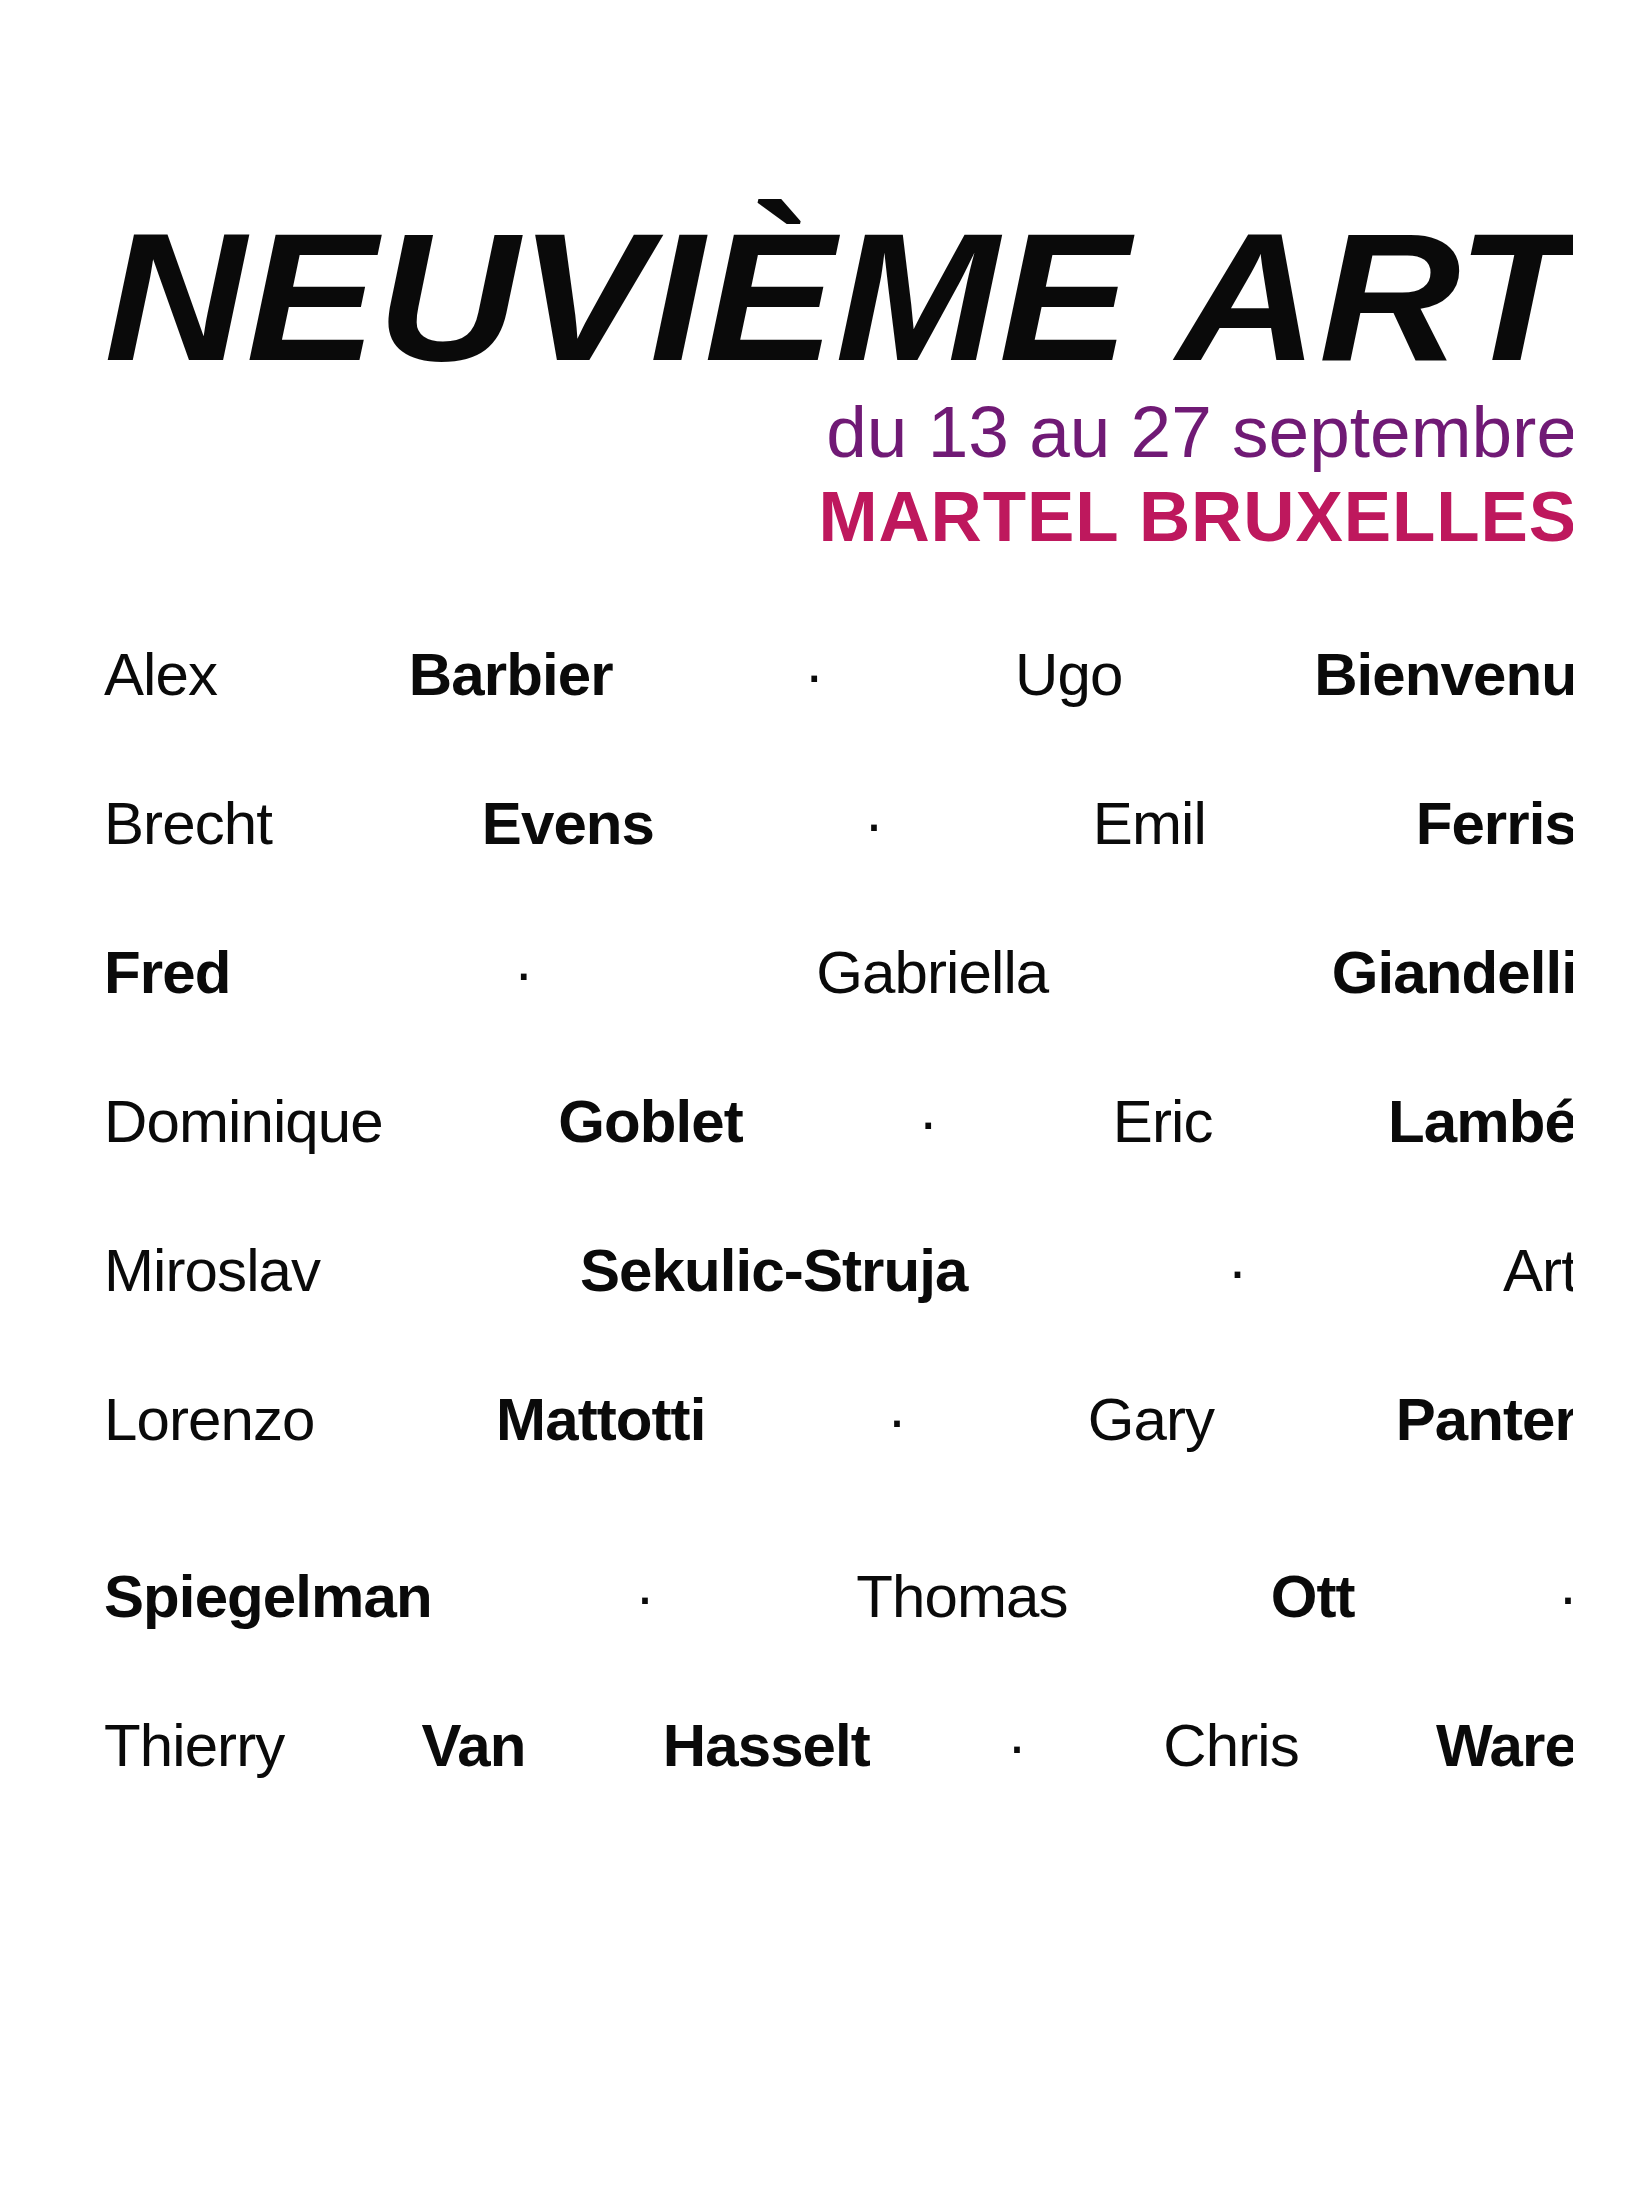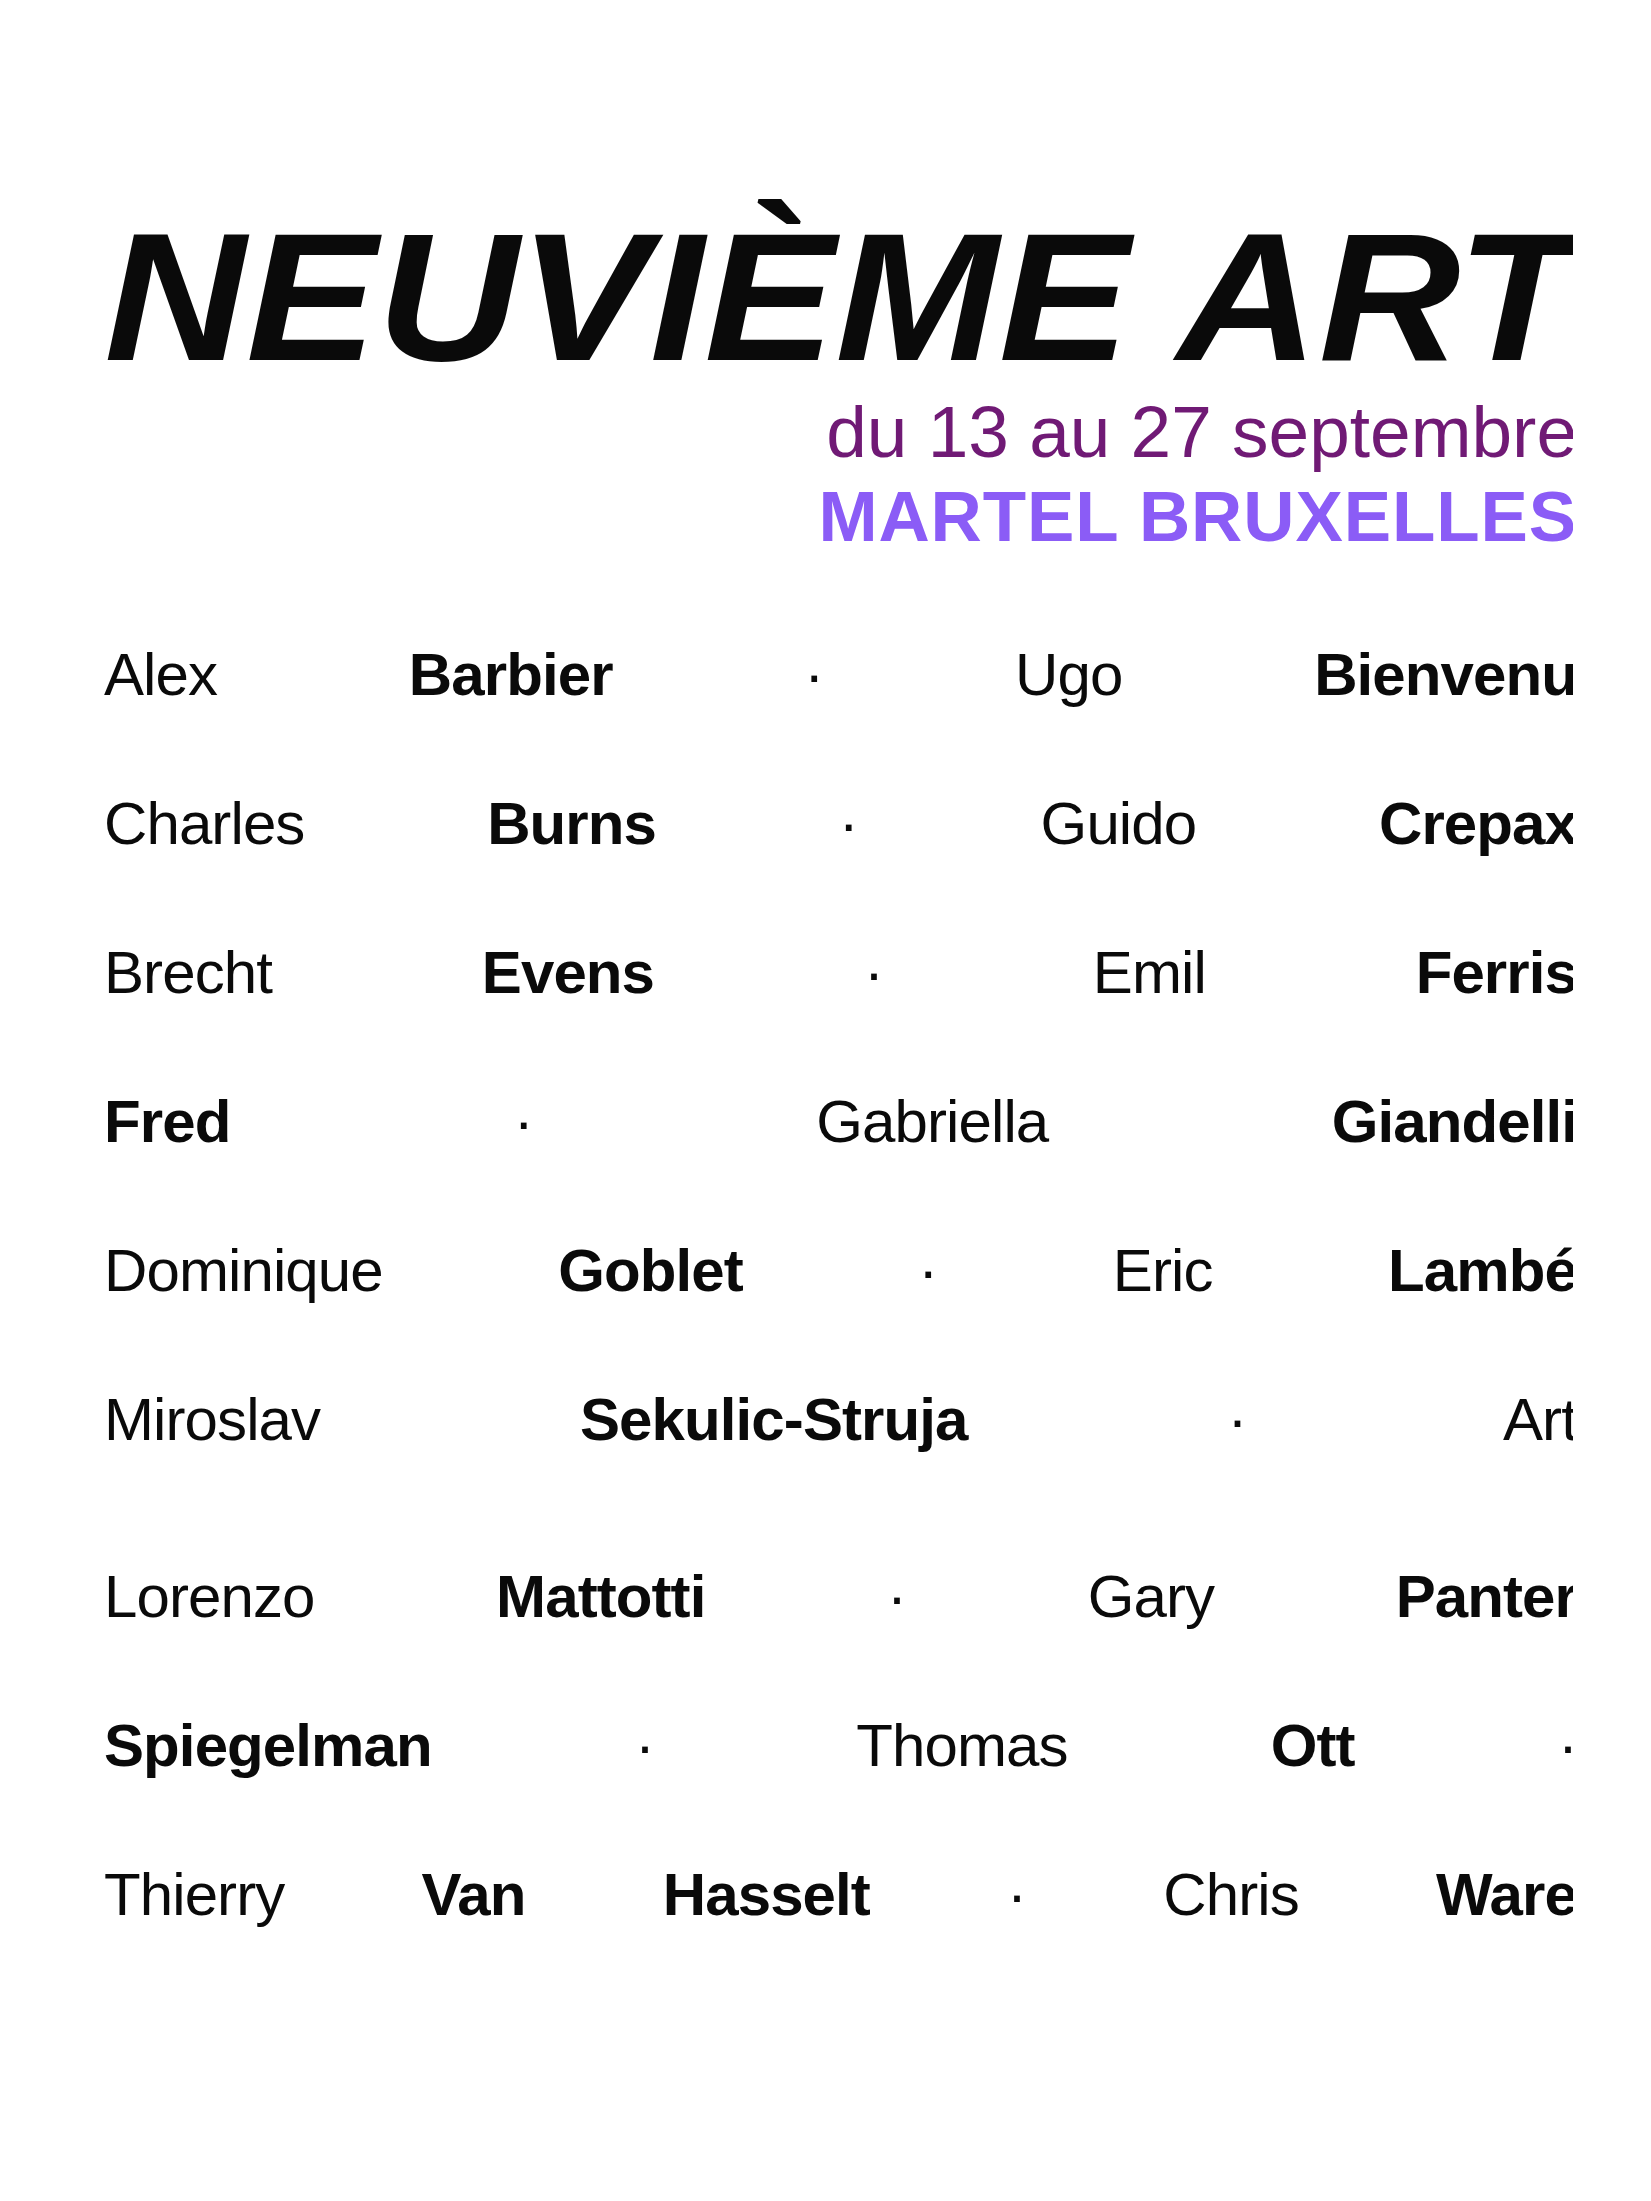--- a/index.html
+++ b/index.html
@@ -43,21 +43,21 @@
     letter-spacing: 0px;
     color: #701a75;
   }
   .venue {
     margin-top: 13px;
     text-align: right;
     font-size: 71px;
     line-height: 1;
     font-weight: 700;
     letter-spacing: 0.9px;
-    color: #8b5cf6;
+    color: #be185d;
   }
   
   .artist-list {
     margin-top: 48px;
     font-size: 60px;
     line-height: 149px;
     letter-spacing: -0.9px;
   }
   .artist-line {
     text-align: justify;
@@ -90,21 +90,20 @@
       </svg>
 
       <div class="dates">du 13 au 27 septembre</div>
 
       <div class="venue">MARTEL BRUXELLES</div>
     </div>
 
     <div class="artist-list">
 
     <div class="artist-line"><span class="given">Alex</span> <span class="surname">Barbier</span> <span class="dot">·</span> <span class="given">Ugo</span> <span class="surname">Bienvenu</span></div>
-        <div class="artist-line"><span class="given">Charles</span> <span class="surname">Burns</span> <span class="dot">·</span> <span class="given">Guido</span> <span class="surname">Crepax</span></div>
         <div class="artist-line"><span class="given">Brecht</span> <span class="surname">Evens</span> <span class="dot">·</span> <span class="given">Emil</span> <span class="surname">Ferris</span></div>
         <div class="artist-line"><span class="surname">Fred</span> <span class="dot">·</span> <span class="given">Gabriella</span> <span class="surname">Giandelli</span></div>
         <div class="artist-line"><span class="given">Dominique</span> <span class="surname">Goblet</span> <span class="dot">·</span> <span class="given">Eric</span> <span class="surname">Lambé</span></div>
         <div class="artist-line"><span class="given">Miroslav</span> <span class="surname">Sekulic-Struja</span> <span class="dot">·</span> <span class="given">Art</span></div>
         <div class="artist-line"><span class="given">Lorenzo</span> <span class="surname">Mattotti</span> <span class="dot">·</span> <span class="given">Gary</span> <span class="surname">Panter</span></div>
         <div class="artist-line"><span class="surname">Spiegelman</span> <span class="dot">·</span> <span class="given">Thomas</span> <span class="surname">Ott</span> <span class="dot">·</span></div>
         <div class="artist-line"><span class="given">Thierry</span> <span class="surname">Van Hasselt</span> <span class="dot">·</span> <span class="given">Chris</span> <span class="surname">Ware</span></div>
       </div>
 
   </div>

